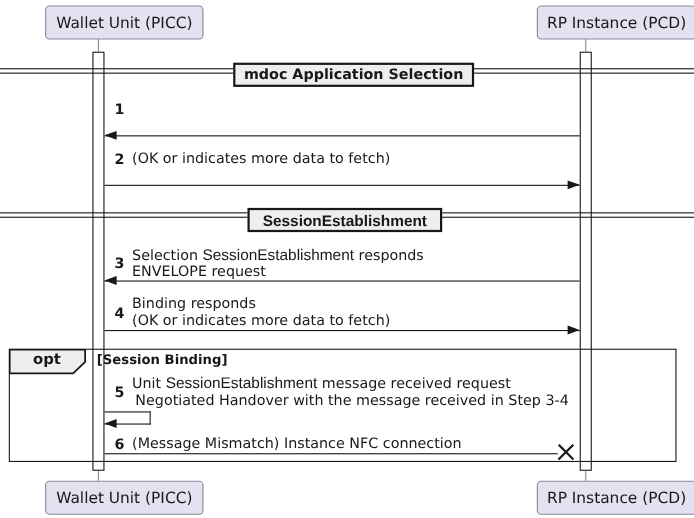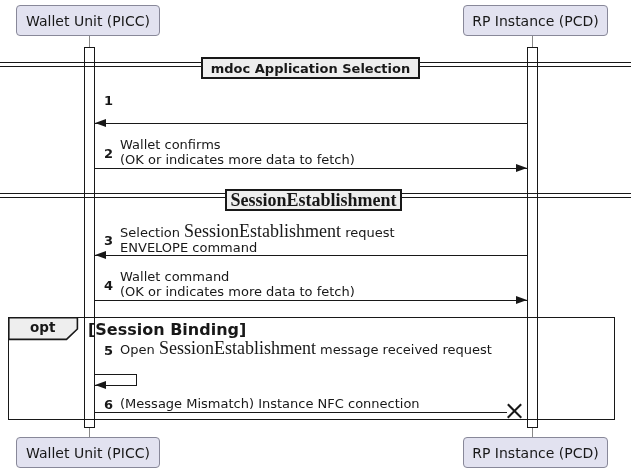--- a/index.html
+++ b/index.html
@@ -1,33 +1,33 @@
 <!DOCTYPE html>
 <html><head>
 <meta charset="utf-8">
 <style>
   html,body{margin:0;padding:0;background:#ffffff;}
   .canvas{position:relative;width:631px;height:471px;background:#ffffff;overflow:hidden;
           font-family:"DejaVu Sans","Liberation Sans",sans-serif;color:#181818;}
   .pbox{position:absolute;background:#E2E2F0;border:1px solid #888899;border-radius:4px;
-        display:flex;align-items:center;justify-content:center;font-size:14px;}
+        display:flex;align-items:center;justify-content:center;font-size:14px;margin-left:25px;}
   .lifeseg{position:absolute;width:1px;background:#888888;}
   .bar{position:absolute;width:11px;background:#ffffff;border:1px solid #181818;box-sizing:border-box;}
   .divline{position:absolute;left:0;width:631px;height:1px;background:#181818;}
   .divbox{position:absolute;background:#EEEEEE;border:2px solid #181818;box-sizing:border-box;
           display:flex;align-items:center;justify-content:center;font-weight:bold;font-size:13px;}
-  .mono{font-family:Liberation Serif, serif;font-size:18px;}
+  .mono{font-family:Liberation Sans, sans-serif;font-size:14px;}
   .msg{position:absolute;display:flex;gap:7px;font-size:13px;line-height:15px;align-items:center;}
   .msg .num{font-weight:bold;position:relative;top:1px;}
   .arrow{position:absolute;height:1px;background:#181818;}
   .ah{position:absolute;width:0;height:0;border-top:4.5px solid transparent;border-bottom:4.5px solid transparent;}
   .ah-l{border-right:11px solid #181818;}
   .ah-r{border-left:11px solid #181818;}
   .frame{position:absolute;border:1.6px solid #181818;box-sizing:border-box;}
-  .guard{position:absolute;font-weight:bold;font-size:16px;}
+  .guard{position:absolute;font-weight:bold;font-size:12px;}
   .loop{position:absolute;border:1px solid #181818;border-left:none;box-sizing:border-box;}
   .xmark{position:absolute;width:16px;height:16px;}
   .xmark .b{position:absolute;top:7px;left:-1px;width:19px;height:2.2px;background:#181818;}
   .xmark .b1{transform:rotate(45deg);}
   .xmark .b2{transform:rotate(-45deg);}
   .optlabel{position:absolute;font-weight:bold;font-size:13.5px;}
   .indent2{padding-left:3px;}
 </style>
 </head>
 <body>
@@ -37,83 +37,83 @@
   <div class="lifeseg" style="left:89px;top:34px;height:13px;"></div>
   <div class="lifeseg" style="left:89px;top:428px;height:9px;"></div>
   <div class="lifeseg" style="left:532px;top:34px;height:13px;"></div>
   <div class="lifeseg" style="left:532px;top:428px;height:9px;"></div>
 
   <div class="bar" style="left:84px;top:47px;height:381px;"></div>
   <div class="bar" style="left:527px;top:47px;height:381px;"></div>
 
   <div class="divline" style="top:62px;"></div>
   <div class="divline" style="top:66px;"></div>
-  <div class="divbox" style="left:201px;top:57px;width:219px;height:22px;">
+  <div class="divbox" style="left:212px;top:57px;width:219px;height:22px;">
     <span>mdoc Application Selection</span>
   </div>
 
   <div class="msg" style="left:104px;top:92px;">
     <span class="num">1</span>
     <span>
     </span>
   </div>
   <div class="arrow" style="left:95px;top:123px;width:432px;"></div>
   <div class="ah ah-l" style="left:95px;top:119px;"></div>
 
   <div class="msg" style="left:104px;top:137px;">
     <span class="num">2</span>
     <span>
-      <span style="display:block;">Wallet confirms</span>
       <span style="display:block;">(OK or indicates more data to fetch)</span>
     </span>
   </div>
   <div class="arrow" style="left:95px;top:168px;width:432px;"></div>
   <div class="ah ah-r" style="left:516px;top:164px;"></div>
 
   <div class="divline" style="top:193px;"></div>
   <div class="divline" style="top:197px;"></div>
   <div class="divbox mono" style="left:225px;top:189px;width:177px;height:22px;font-weight:bold;">
     <span>SessionEstablishment</span>
   </div>
 
   <div class="msg" style="left:104px;top:224px;">
     <span class="num">3</span>
     <span>
       <span style="display:block;">
-        <span>Selection </span><span class="mono">SessionEstablishment</span><span> request</span>
+        <span>Selection </span><span class="mono">SessionEstablishment</span><span> responds</span>
       </span>
-      <span style="display:block;">ENVELOPE command</span>
+      <span style="display:block;">ENVELOPE request</span>
     </span>
   </div>
   <div class="arrow" style="left:95px;top:255px;width:432px;"></div>
   <div class="ah ah-l" style="left:95px;top:251px;"></div>
 
   <div class="msg" style="left:104px;top:269px;">
     <span class="num">4</span>
     <span>
-      <span style="display:block;">Wallet command</span>
+      <span style="display:block;">Binding responds</span>
       <span style="display:block;">(OK or indicates more data to fetch)</span>
     </span>
   </div>
   <div class="arrow" style="left:95px;top:300px;width:432px;"></div>
   <div class="ah ah-r" style="left:516px;top:296px;"></div>
 
   <div class="frame" style="left:8px;top:317px;width:607px;height:103px;"></div>
   <svg style="position:absolute;left:8px;top:317px;" width="71" height="24">
     <path d="M0.8,0.8 L69.4,0.8 L69.4,12 L58.5,22.4 L0.8,22.4 Z" fill="#EEEEEE" stroke="#181818" stroke-width="1.6"></path>
   </svg>
   <span class="optlabel" style="left:30px;top:319px;">opt</span>
   <span class="guard" style="left:88px;top:320px;">[Session Binding]</span>
 
   <div class="msg" style="left:104px;top:341px;">
     <span class="num">5</span>
     <span>
       <span style="display:block;">
-        <span>Open </span><span class="mono">SessionEstablishment</span><span> message received request</span>
+        <span>Unit </span><span class="mono">SessionEstablishment</span><span> message received request</span>
       </span>
+      <span style="display:block;" class="indent2">Negotiated Handover with the message received in Step 3-4</span>
     </span>
   </div>
   <div class="loop" style="left:95px;top:374px;width:42px;height:12px;"></div>
   <div class="ah ah-l" style="left:95px;top:381px;"></div>
 
   <div class="msg" style="left:104px;top:396px;">
     <span class="num">6</span>
     <span>(Message Mismatch) Instance NFC connection</span>
   </div>
   <div class="arrow" style="left:95px;top:412px;width:412px;"></div>

